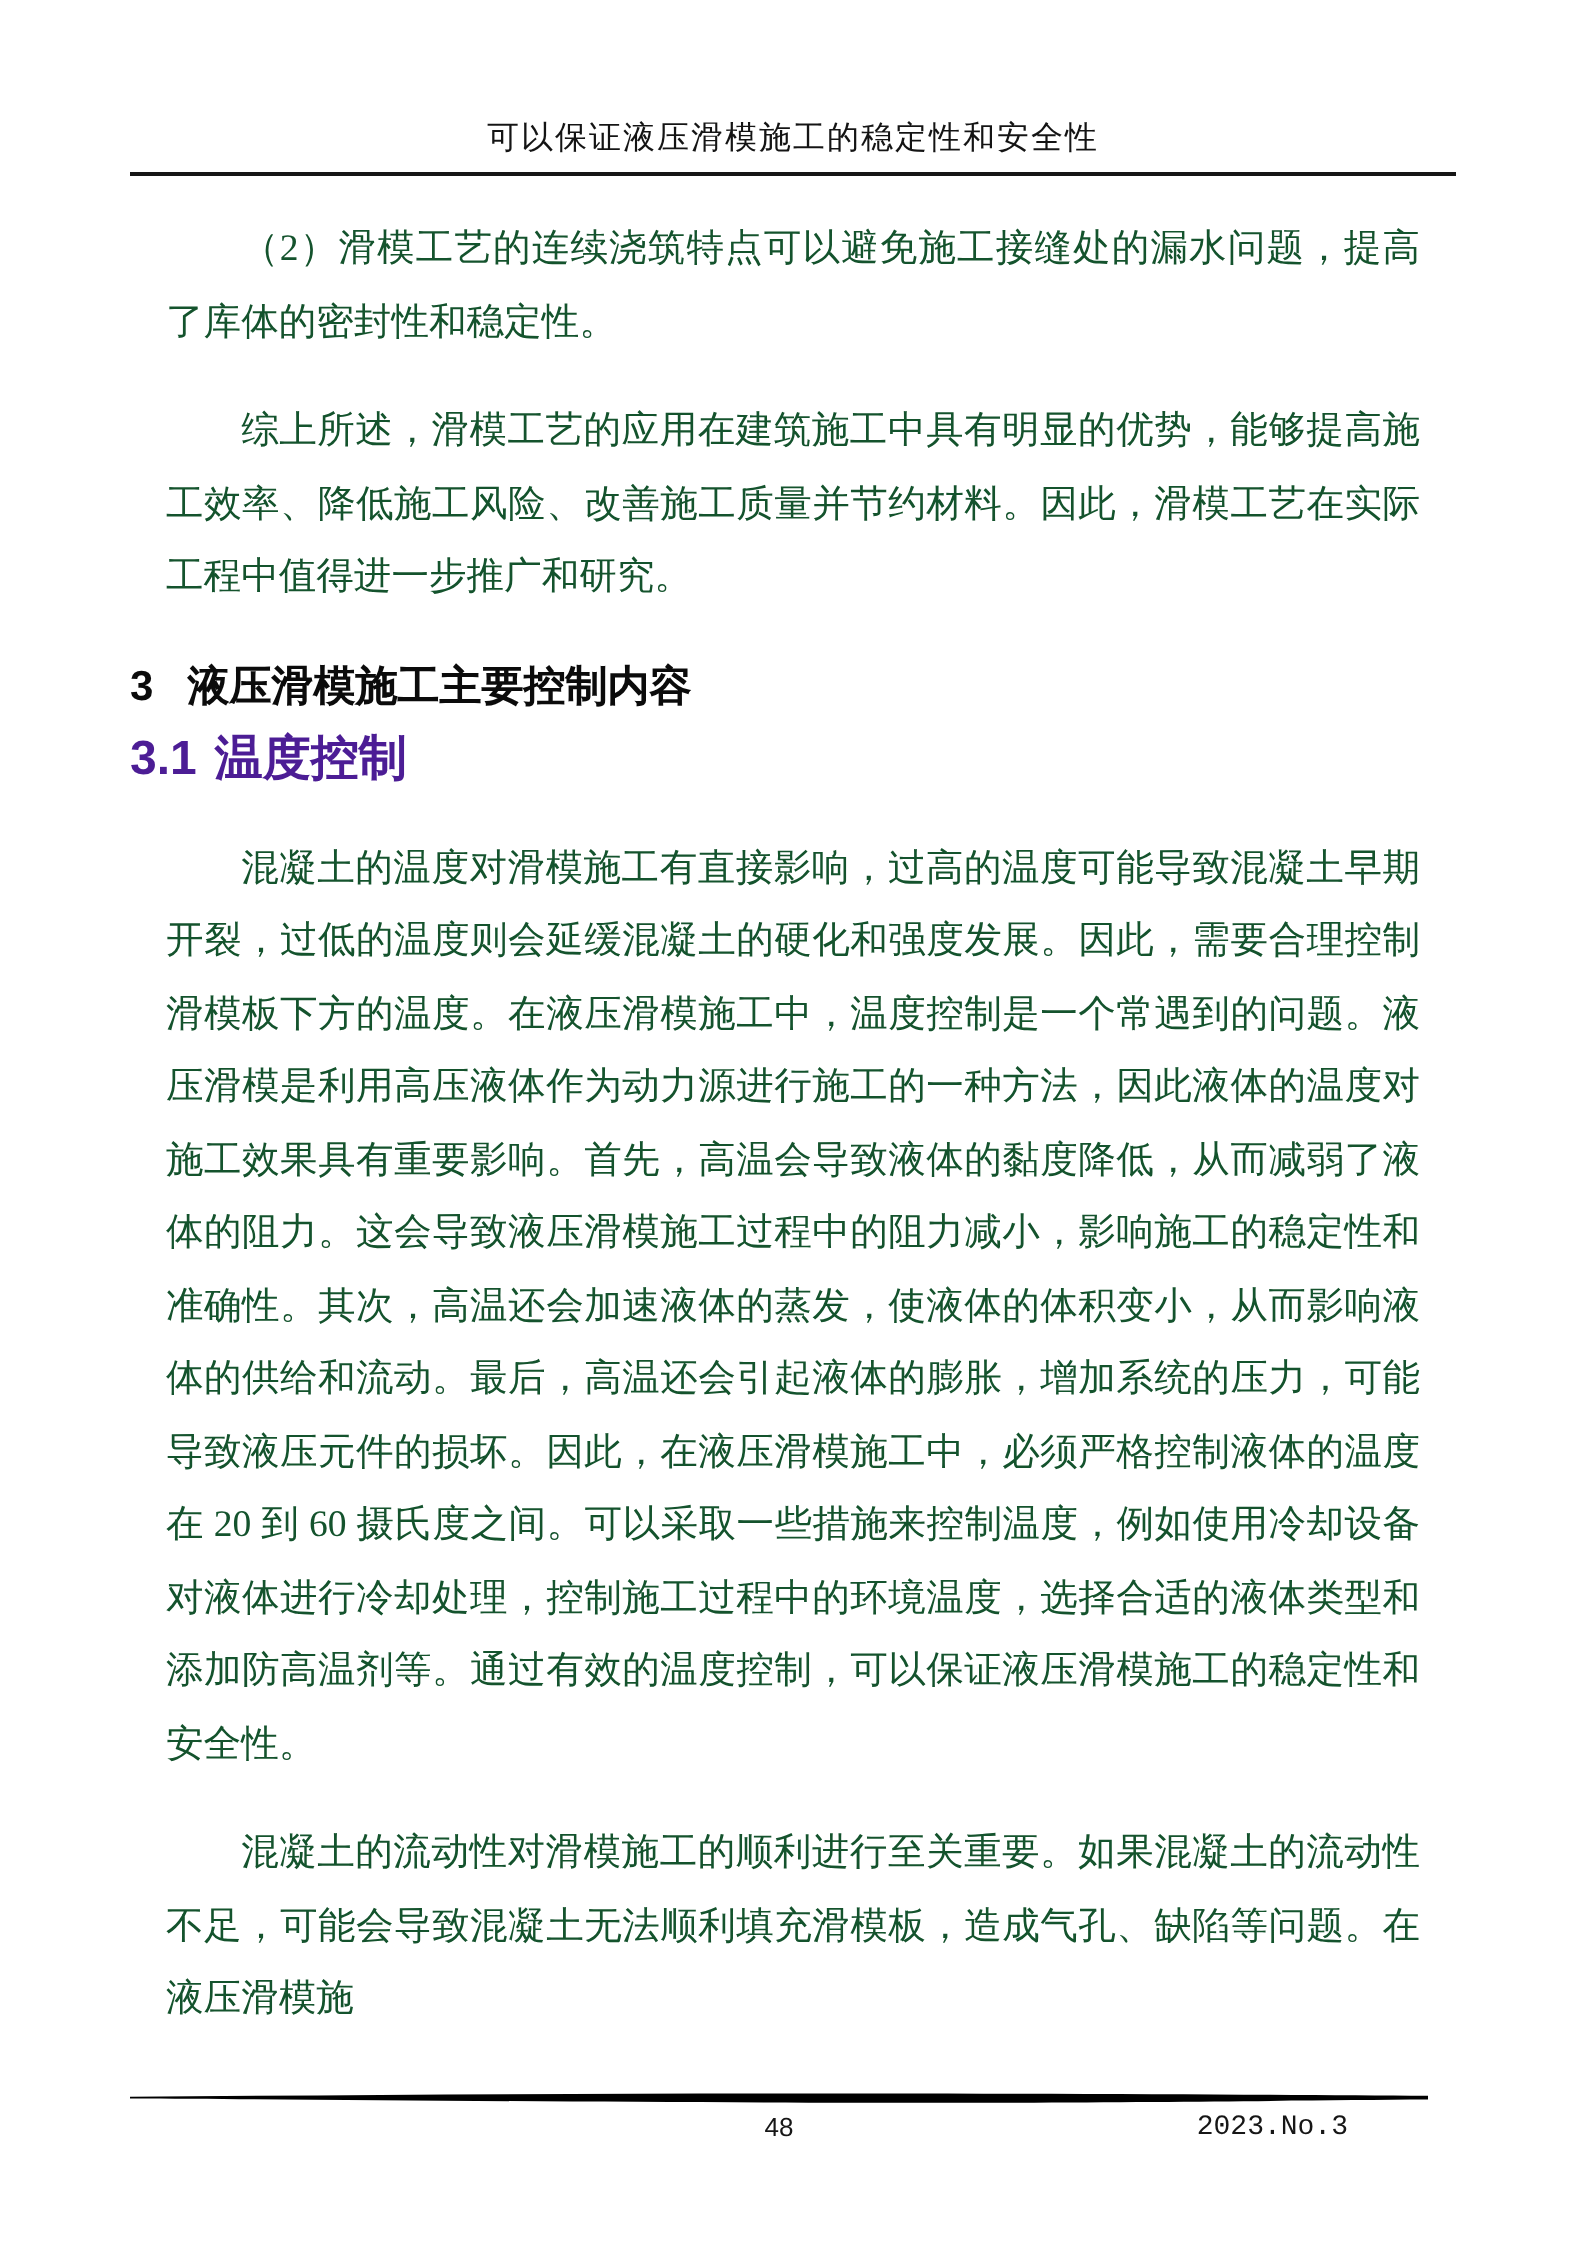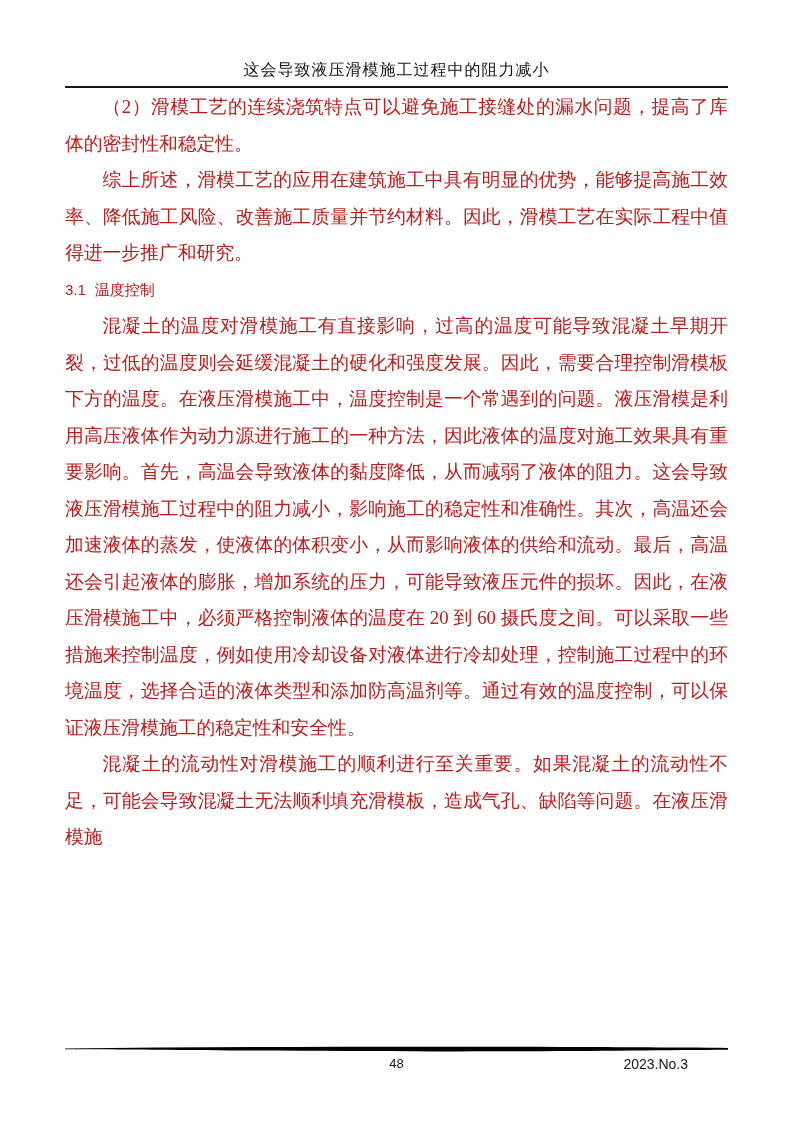--- a/index.html
+++ b/index.html
@@ -40,51 +40,51 @@
   }
 
   
   .content {
     position: absolute;
     left: 65px;
     right: 65px;
     top: 89px;
   }
   p.body-par {
-    margin: 0;
+    margin: 18px;
     font-size: 18.8px;
     line-height: 36.5px;
     text-align: justify;
     text-indent: 2em;
-    color: #b91c1c;
+    color: #14532d;
   }
   h1.section-heading {
     margin: 0;
     font-family: "Liberation Sans", "DejaVu Sans", sans-serif;
     font-weight: bold;
     font-size: 21px;
     line-height: 36.5px;
     color: #0b0b0b;
   }
   h1.section-heading .hnum { margin-right: 17px; }
   h2.subsection-heading {
     margin: 0;
     font-family: "Liberation Sans", "DejaVu Sans", sans-serif;
-    font-weight: normal;
-    font-size: 15px;
+    font-weight: bold;
+    font-size: 24px;
     line-height: 36.5px;
-    color: #b91c1c;
+    color: #4c1d95;
   }
   h2.subsection-heading .hnum { margin-right: 9px; }
 
   
   .page-footer {
     position: absolute;
     left: 65px;
-    right: 65px;
+    right: 79px;
     top: 1045px;
   }
   .footer-rule svg {
     display: block;
     width: 100%;
     height: 8px;
   }
   .footer-row {
     position: relative;
     height: 20px;
@@ -97,39 +97,43 @@
     left: 50%;
     transform: translateX(-50%);
     font-size: 13px;
     line-height: 20px;
   }
   .issue-label {
     position: absolute;
     right: 40px;
     font-size: 14px;
     line-height: 20px;
+    font-family: Liberation Mono, monospace;
   }
 </style>
 </head>
 <body>
 
 <div class="page">
 
   <div class="page-header">
-    <div class="running-title">这会导致液压滑模施工过程中的阻力减小</div>
+    <div class="running-title">可以保证液压滑模施工的稳定性和安全性</div>
   </div>
 
   <div class="content">
 
     <p class="body-par">（2）滑模工艺的连续浇筑特点可以避免施工接缝处的漏水问题，提高了库体的密封性和稳定性。</p>
 
 
 
     <p class="body-par">综上所述，滑模工艺的应用在建筑施工中具有明显的优势，能够提高施工效率、降低施工风险、改善施工质量并节约材料。因此，滑模工艺在实际工程中值得进一步推广和研究。</p>
 
+    <h1 class="section-heading">
+      <span class="hnum">3</span><span>液压滑模施工主要控制内容</span>
+    </h1>
 
     <h2 class="subsection-heading">
       <span class="hnum">3.1</span><span>温度控制</span>
     </h2>
 
     <p class="body-par">混凝土的温度对滑模施工有直接影响，过高的温度可能导致混凝土早期开裂，过低的温度则会延缓混凝土的硬化和强度发展。因此，需要合理控制滑模板下方的温度。在液压滑模施工中，温度控制是一个常遇到的问题。液压滑模是利用高压液体作为动力源进行施工的一种方法，因此液体的温度对施工效果具有重要影响。首先，高温会导致液体的黏度降低，从而减弱了液体的阻力。这会导致液压滑模施工过程中的阻力减小，影响施工的稳定性和准确性。其次，高温还会加速液体的蒸发，使液体的体积变小，从而影响液体的供给和流动。最后，高温还会引起液体的膨胀，增加系统的压力，可能导致液压元件的损坏。因此，在液压滑模施工中，必须严格控制液体的温度在 20 到 60 摄氏度之间。可以采取一些措施来控制温度，例如使用冷却设备对液体进行冷却处理，控制施工过程中的环境温度，选择合适的液体类型和添加防高温剂等。通过有效的温度控制，可以保证液压滑模施工的稳定性和安全性。</p>
 
 
     <p class="body-par">混凝土的流动性对滑模施工的顺利进行至关重要。如果混凝土的流动性不足，可能会导致混凝土无法顺利填充滑模板，造成气孔、缺陷等问题。在液压滑模施</p>
 

